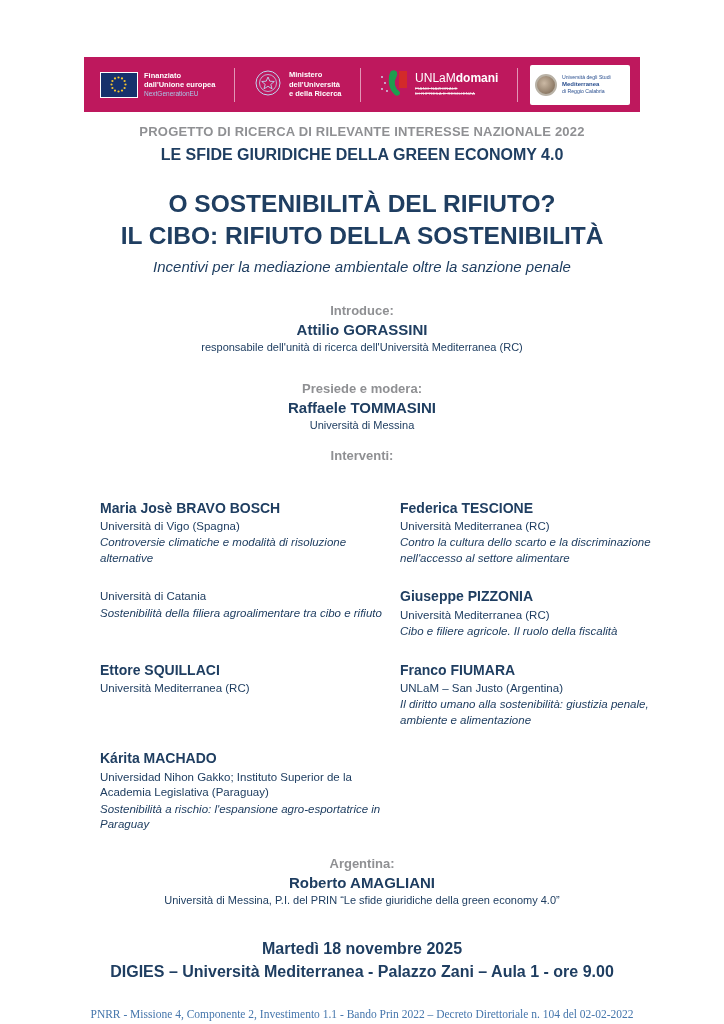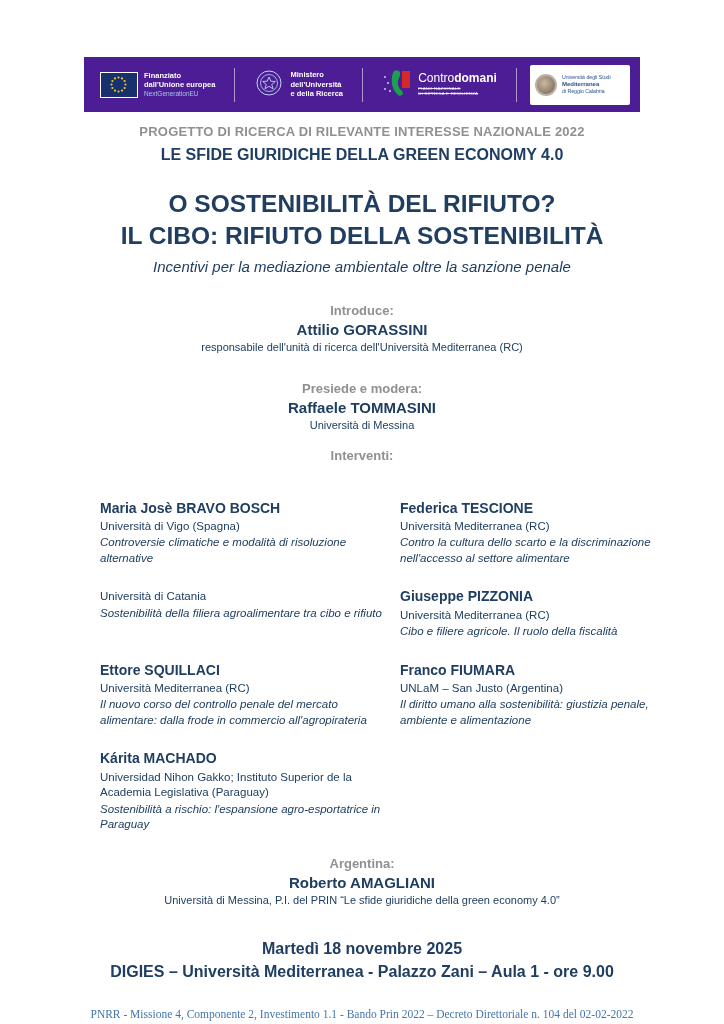--- a/index.html
+++ b/index.html
@@ -9,21 +9,21 @@
     font-family: "Liberation Sans", sans-serif;
     color: #1f3e61;
     position: relative;
     overflow: hidden;
   }
 
   
   .banner {
     position: absolute; left: 84px; top: 57px;
     width: 556px; height: 55px;
-    background: #4c1d95;
+    background: #be185d;
     display: flex; align-items: center; justify-content: space-between;
     padding: 0 10px;
   }
   .logo-group { display: flex; align-items: center; gap: 6px; padding: 0 6px; }
   .banner-divider { width: 1px; height: 34px; background: rgba(255,255,255,0.55); flex: 0 0 auto; }
 
   .eu-flag { width: 38px; height: 26px; background: #16316c; border: 1.5px solid #ffffff; position: relative; flex: 0 0 auto; }
   .eu-text .l1, .eu-text .l2 { font-size: 7.5px; font-weight: bold; color: #ffffff; line-height: 1.25; }
   .eu-text .l3 { font-size: 6.5px; color: #a9c6e8; line-height: 1.4; }
 
@@ -140,21 +140,21 @@
           <circle cx="3" cy="10" r="0.9"></circle>
             <circle cx="6" cy="16" r="0.9"></circle>
           <circle cx="3" cy="22" r="0.9"></circle>
             <circle cx="8" cy="24" r="0.9"></circle>
         </g>
         <path d="M12 4 q4 -2 6 1 q1 3 -1 6 q-2 3 -1 7 q1 4 4 6 q2 2 0 4 q-3 2 -5 -1 q-4 -4 -5 -10 q-1 -9 2 -13 Z" fill="#1e9e4f"></path>
         <rect x="20" y="4" width="8" height="17" fill="#d32a2a"></rect>
       </svg>
     </span>
     <div class="itd-text">
-      <div class="name"><span>Contro</span><span class="bold">domani</span></div>
+      <div class="name"><span>UNLaM</span><span class="bold">domani</span></div>
       <div class="sub">PIANO NAZIONALE</div>
       <div class="sub">DI RIPRESA E RESILIENZA</div>
     </div>
   </div>
 
   <div class="banner-divider"></div>
 
   <div class="uni-box">
     <div class="uni-seal"></div>
     <div class="uni-text">
@@ -209,21 +209,20 @@
     </div>
     <div class="speaker">
       <div class="name">Giuseppe PIZZONIA</div>
       <div class="affil">Università Mediterranea (RC)</div>
       <div class="talk">Cibo e filiere agricole. Il ruolo della fiscalità</div>
     </div>
 
     <div class="speaker">
       <div class="name">Ettore SQUILLACI</div>
       <div class="affil">Università Mediterranea (RC)</div>
-      <div class="talk">Il nuovo corso del controllo penale del mercato alimentare: dalla frode in commercio all'agropirateria</div>
     </div>
     <div class="speaker">
       <div class="name">Franco FIUMARA</div>
       <div class="affil">UNLaM – San Justo (Argentina)</div>
       <div class="talk">Il diritto umano alla sostenibilità: giustizia penale, ambiente e alimentazione</div>
     </div>
 
     <div class="speaker">
       <div class="name">Kárita MACHADO</div>
       <div class="affil">Universidad Nihon Gakko; Instituto Superior de la Academia Legislativa (Paraguay)</div>

